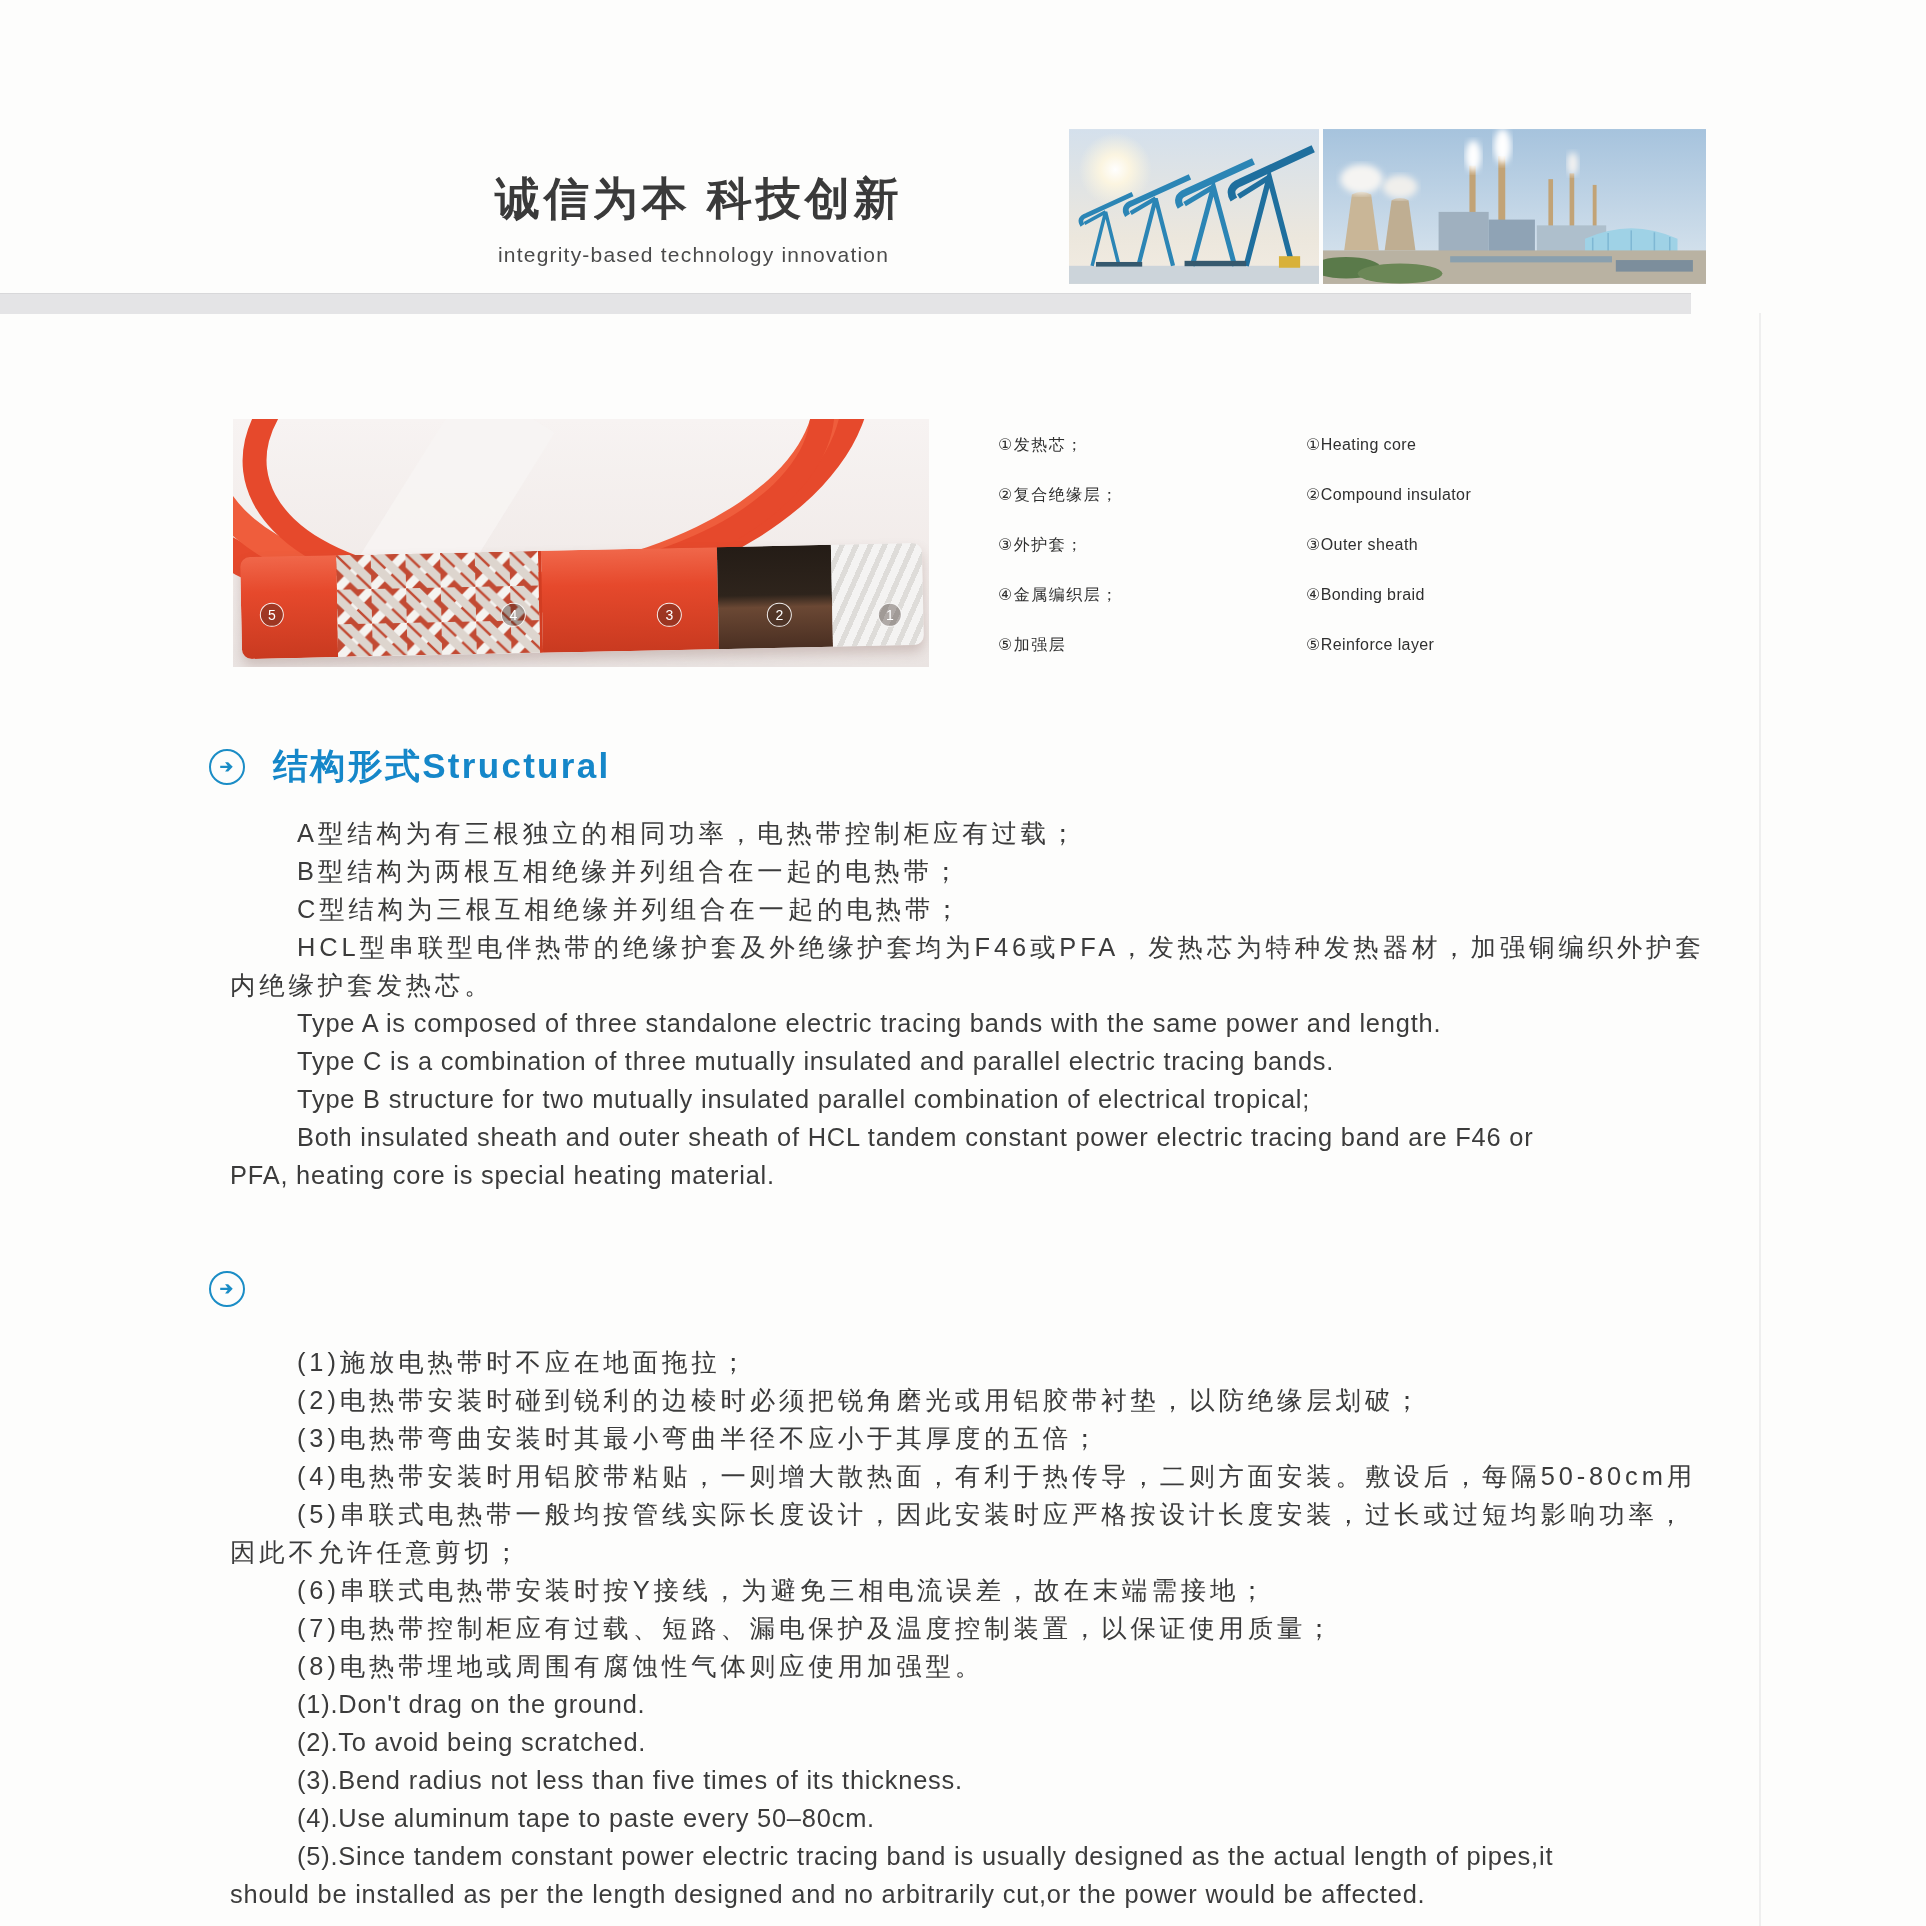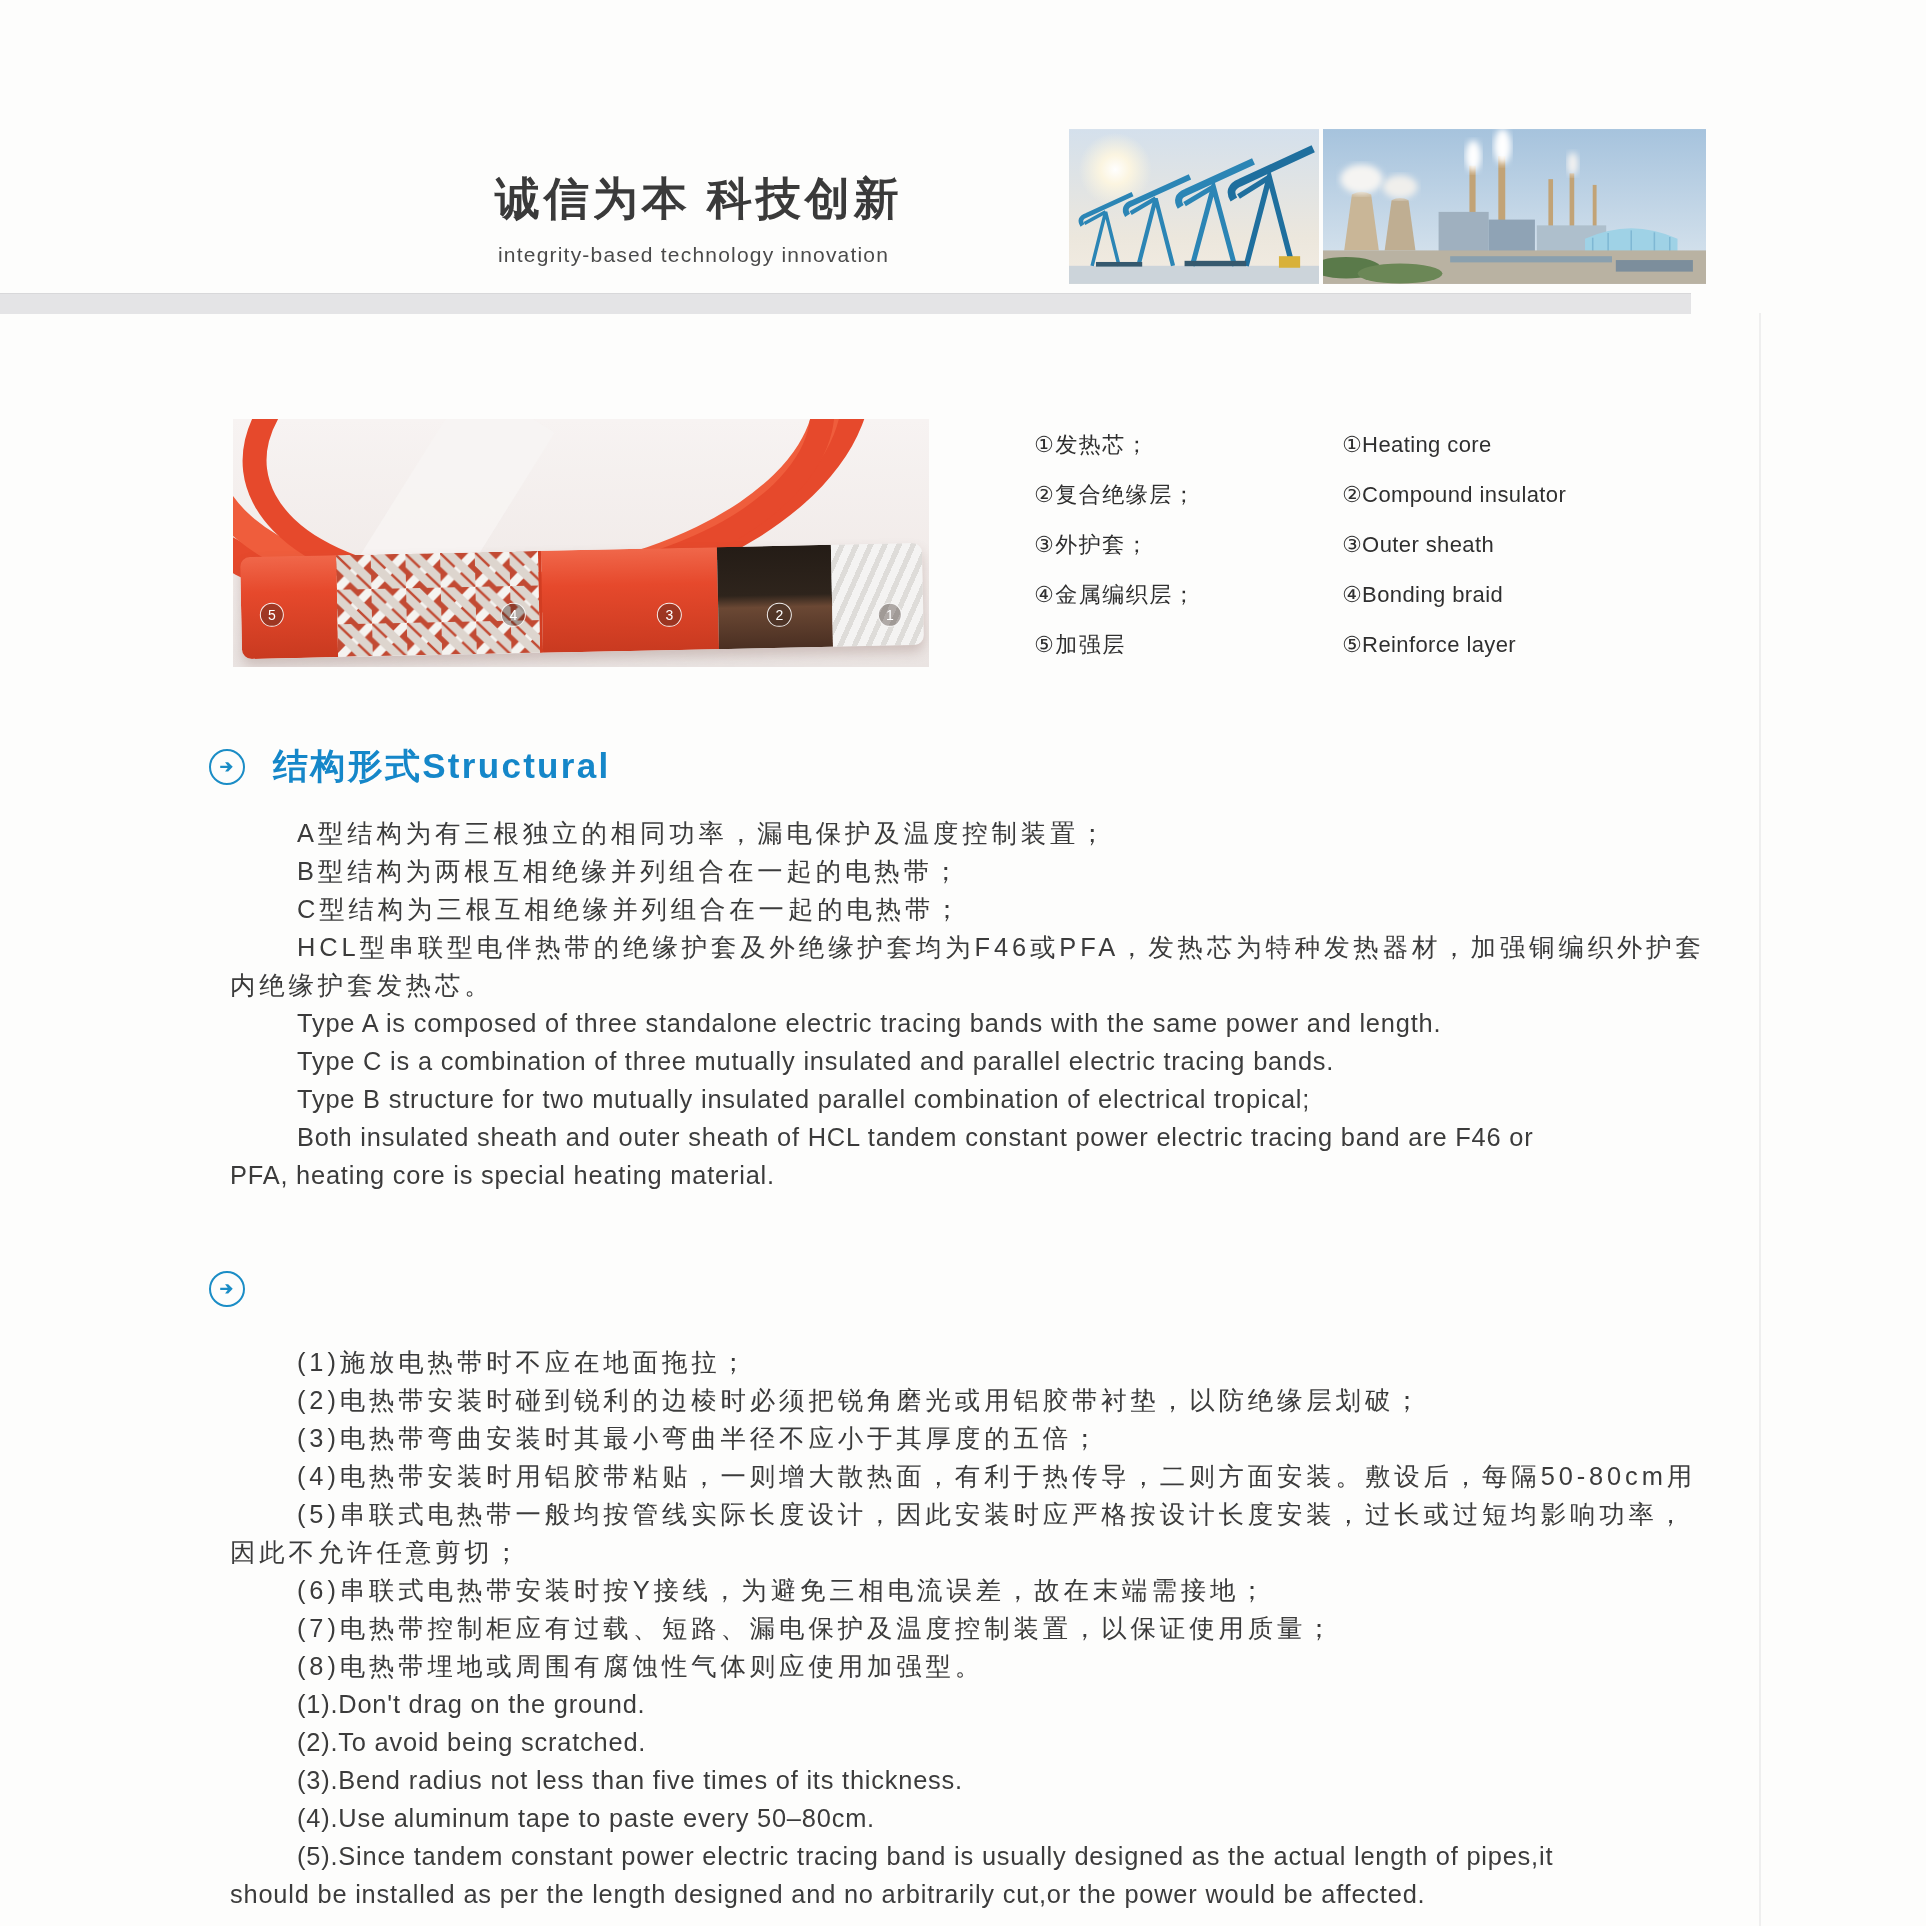--- a/index.html
+++ b/index.html
@@ -35,21 +35,21 @@
   .seg5{width:14.1%;}
   .seg4{width:29.8%;position:relative;}
   .seg3{width:25.9%;border-left:3.9px solid #d23d22;}
   .seg2{width:16.8%;background:linear-gradient(180deg,#241c16 0%,#2e241c 48%,#6b4834 60%,#4a2f22 100%);}
   .seg1{width:13.4%;background:repeating-linear-gradient(115deg,#f4f3f2 0 7.7px,#dedcd9 7.7px 13px);}
   .cable-num{position:absolute;width:22.3px;height:22.3px;border:1.5px solid rgba(255,255,255,.92);
              border-radius:50%;background:rgba(45,32,26,.35);color:#fff;font-size:14px;
              display:flex;align-items:center;justify-content:center;transform:translate(-50%,-50%);}
 
   
-  .legend{position:absolute;top:420px;font-size:22px;color:#2f2f2f;margin-left:36px;}
+  .legend{position:absolute;top:420px;font-size:16px;color:#2f2f2f;}
   #legend-cn{left:998px;letter-spacing:1.5px;}
   #legend-en{left:1306px;letter-spacing:0.4px;}
   .legend .row{height:50px;line-height:50px;white-space:nowrap;}
 
   
   .sec-head{position:absolute;left:209px;display:flex;align-items:center;}
   .sec-icon{width:32px;height:32px;border:2.7px solid #1b8dc6;border-radius:50%;
             display:flex;align-items:center;justify-content:center;margin-right:28px;flex:0 0 auto;}
   .sec-title{font-size:35px;font-weight:700;color:#1587c9;letter-spacing:2.3px;white-space:nowrap;}
   #structural-head{top:743px;}
@@ -217,21 +217,21 @@
 
   <div class="sec-head" id="structural-head">
     <div class="sec-icon">
       <svg width="17.7" height="17.7" viewBox="0 0 24 24">
         <path d="M3 10.5h10.2L9.6 5.8h4.2L20 12l-6.2 6.2H9.6l3.6-4.7H3z" fill="#1b8dc6"></path>
       </svg>
     </div>
     <div class="sec-title">结构形式Structural</div>
   </div>
   <div class="sec-text" id="structural-text">
-    <div class="line cn">A型结构为有三根独立的相同功率，漏电保护及温度控制装置；</div>
+    <div class="line cn">A型结构为有三根独立的相同功率，电热带控制柜应有过载；</div>
     <div class="line cn">B型结构为两根互相绝缘并列组合在一起的电热带；</div>
     <div class="line cn">C型结构为三根互相绝缘并列组合在一起的电热带；</div>
     <div class="line cn">HCL型串联型电伴热带的绝缘护套及外绝缘护套均为F46或PFA，发热芯为特种发热器材，加强铜编织外护套</div>
     <div class="line cn ni">内绝缘护套发热芯。</div>
     <div class="line en">Type A is composed of three standalone electric tracing bands with the same power and length.</div>
     <div class="line en">Type C is a combination of three mutually insulated and parallel electric tracing bands.</div>
     <div class="line en">Type B structure for two mutually insulated parallel combination of electrical tropical;</div>
     <div class="line en">Both insulated sheath and outer sheath of HCL tandem constant power electric tracing band are F46 or</div>
     <div class="line en ni">PFA, heating core is special heating material.</div>
   </div>

